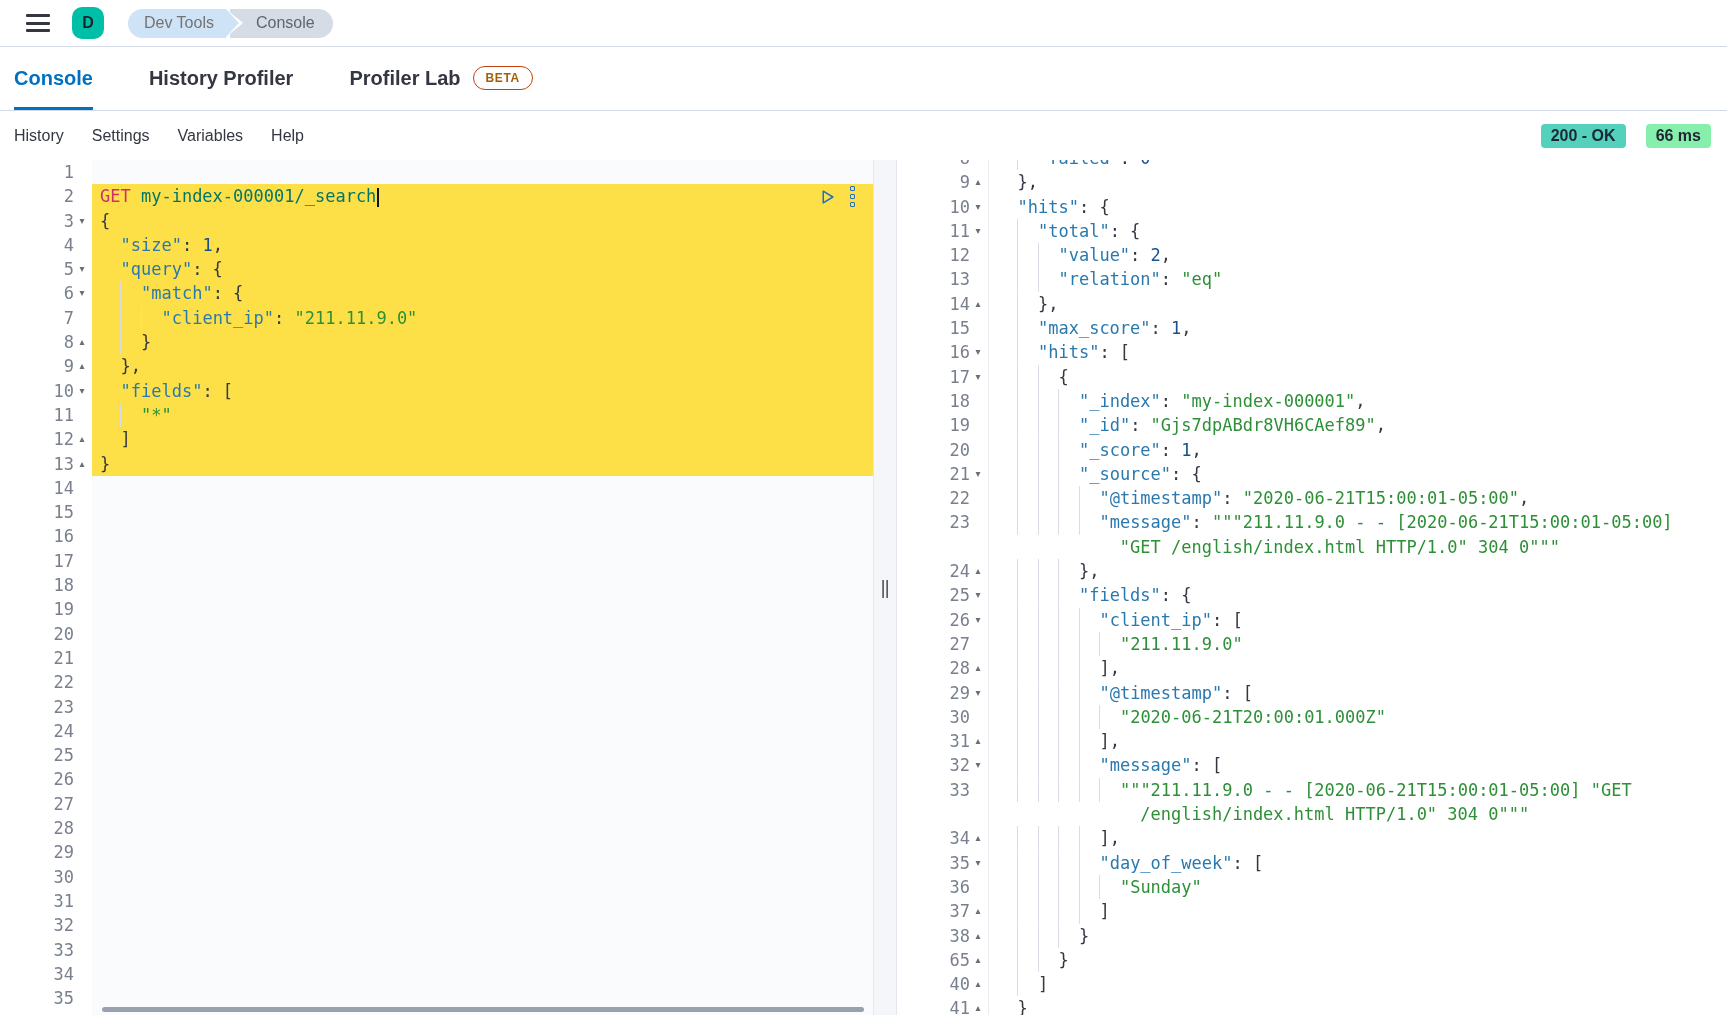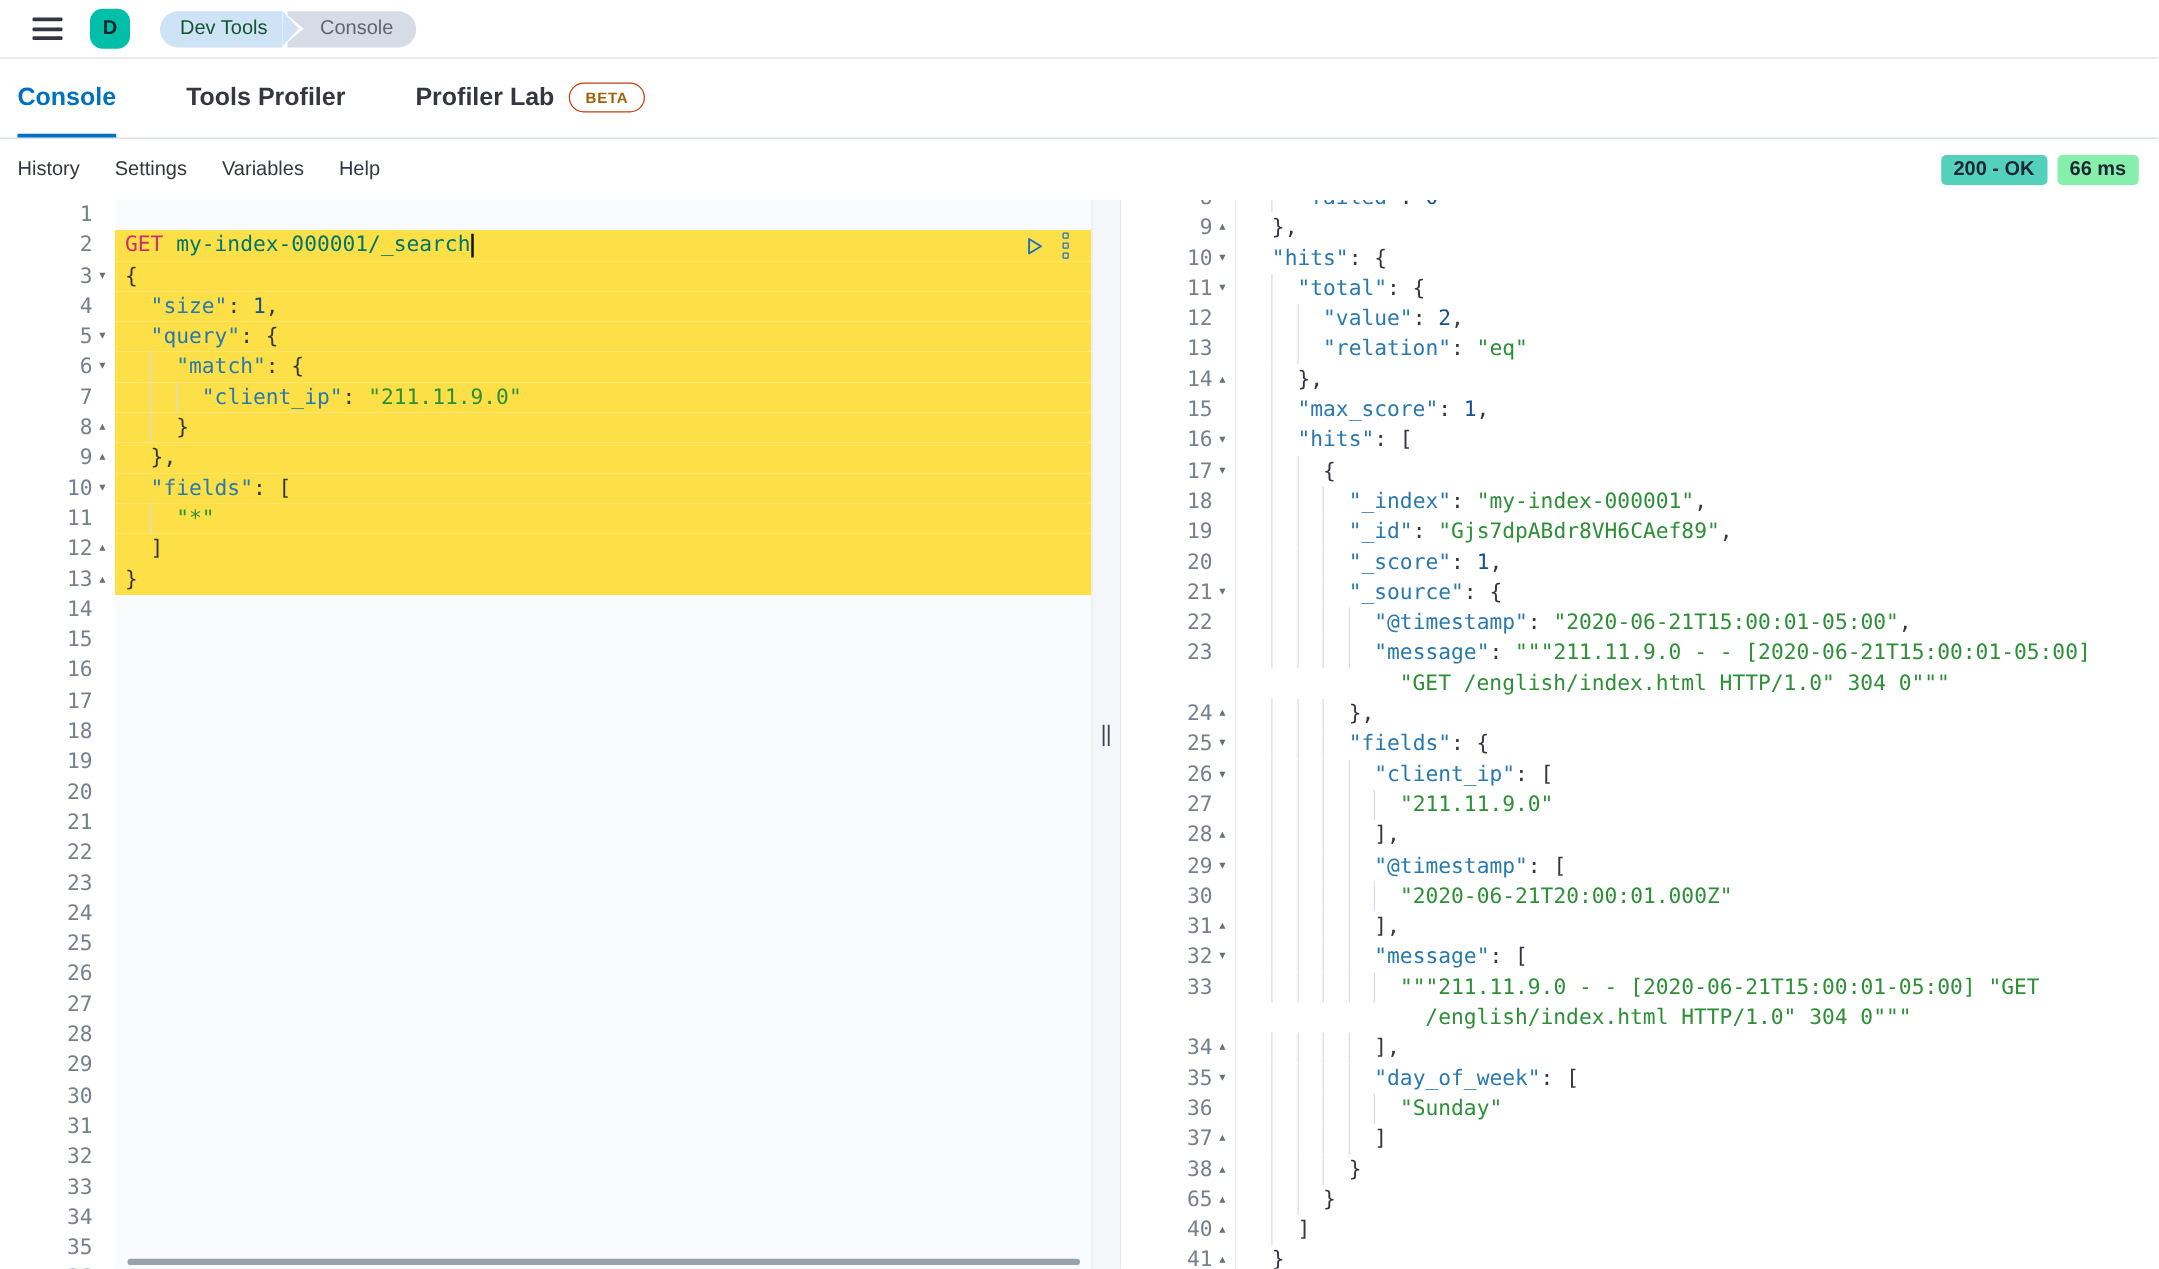--- a/index.html
+++ b/index.html
@@ -7,39 +7,39 @@
               font-family:"Liberation Sans", sans-serif; color:#343741; }
 
   
   .app-header { height:47px; display:flex; align-items:center; border-bottom:1px solid #d3dae6; padding-left:26px; }
   .hamburger { width:24px; height:18px; display:flex; flex-direction:column; justify-content:space-between; cursor:pointer; margin-right:22px; }
   .hamburger span { display:block; height:3px; background:#343741; border-radius:1px; }
   .app-badge { width:32px; height:32px; border-radius:10px; background:#00bfa8; color:#13262b;
                display:flex; align-items:center; justify-content:center; font-weight:700; font-size:16px; margin-right:24px; }
   .crumbs { display:flex; align-items:center; }
   .crumb { height:29px; display:flex; align-items:center; font-size:16px; font-weight:500; }
-  .crumb-first { background:#cfe3f6; color:#14532d; border-radius:15px 0 0 15px; padding:0 12px 0 16px; position:relative; z-index:2; }
+  .crumb-first { background:#cfe3f6; color:#737373; border-radius:15px 0 0 15px; padding:0 12px 0 16px; position:relative; z-index:2; }
   .crumb-first::before { content:""; position:absolute; right:-17px; top:0; border-top:14.5px solid transparent;
                          border-bottom:14.5px solid transparent; border-left:17px solid #fff; z-index:1; }
   .crumb-first::after { content:""; position:absolute; right:-13px; top:0; border-top:14.5px solid transparent;
                         border-bottom:14.5px solid transparent; border-left:13px solid #cfe3f6; z-index:2; }
   .crumb-last { background:#d6dce5; color:#5e656f; border-radius:0 15px 15px 0; padding:0 18px 0 26px; margin-left:4px; position:relative; z-index:1; }
 
   
   .tabs-row { height:64px; display:flex; align-items:stretch; border-bottom:1px solid #d3dae6; padding-left:14px; background:#fff; }
   .tab { display:flex; align-items:center; font-size:20px; font-weight:700; color:#343741; margin-right:56px; cursor:pointer;
          border-bottom:3px solid transparent; padding-top:2px; }
   .tab.active { color:#0071c2; border-bottom-color:#0071c2; }
   .beta-pill { margin-left:12px; font-size:12px; font-weight:700; letter-spacing:.6px; color:#a16207;
                border:1px solid #c2410c; border-radius:13px; padding:4px 12px; background:#fff; }
 
   
   .subnav { height:49px; display:flex; align-items:center; padding:0 16px 0 14px; }
   .subnav-item { font-size:16px; font-weight:400; color:#343741; margin-right:28px; cursor:pointer; }
-  .subnav-right { margin-left:auto; display:flex; align-items:flex-start; gap:8px; }
+  .subnav-right { margin-left:auto; display:flex; align-items:flex-start; gap:20px; }
   .badge { font-size:16px; font-weight:700; color:#1d2733; border-radius:4px; padding:3px 10px; }
   .badge-status { background:#54d1bd; }
   .badge-time { background:#86efac; }
 
   
   .main { position:absolute; top:160px; bottom:0; left:0; right:0; display:flex; }
   .pane { overflow:hidden; position:relative; }
   .pane-left { width:873px; background:#fafbfd; }
   .pane-right { flex:1; background:#fff; }
   .pane-right .scroller { margin-top:-14px; }
@@ -82,21 +82,21 @@
     </div>
   <div class="app-badge">D</div>
   <div class="crumbs">
     <div class="crumb crumb-first">Dev Tools</div>
     <div class="crumb crumb-last">Console</div>
   </div>
 </div>
 
 <div class="tabs-row">
   <div class="tab active">Console</div>
-  <div class="tab">Tools Profiler</div>
+  <div class="tab">History Profiler</div>
   <div class="tab">
     <span>Profiler Lab</span>
     <span class="beta-pill">BETA</span>
   </div>
 </div>
 
 <div class="subnav">
   <div class="subnav-item">History</div>
   <div class="subnav-item">Settings</div>
   <div class="subnav-item">Variables</div>

